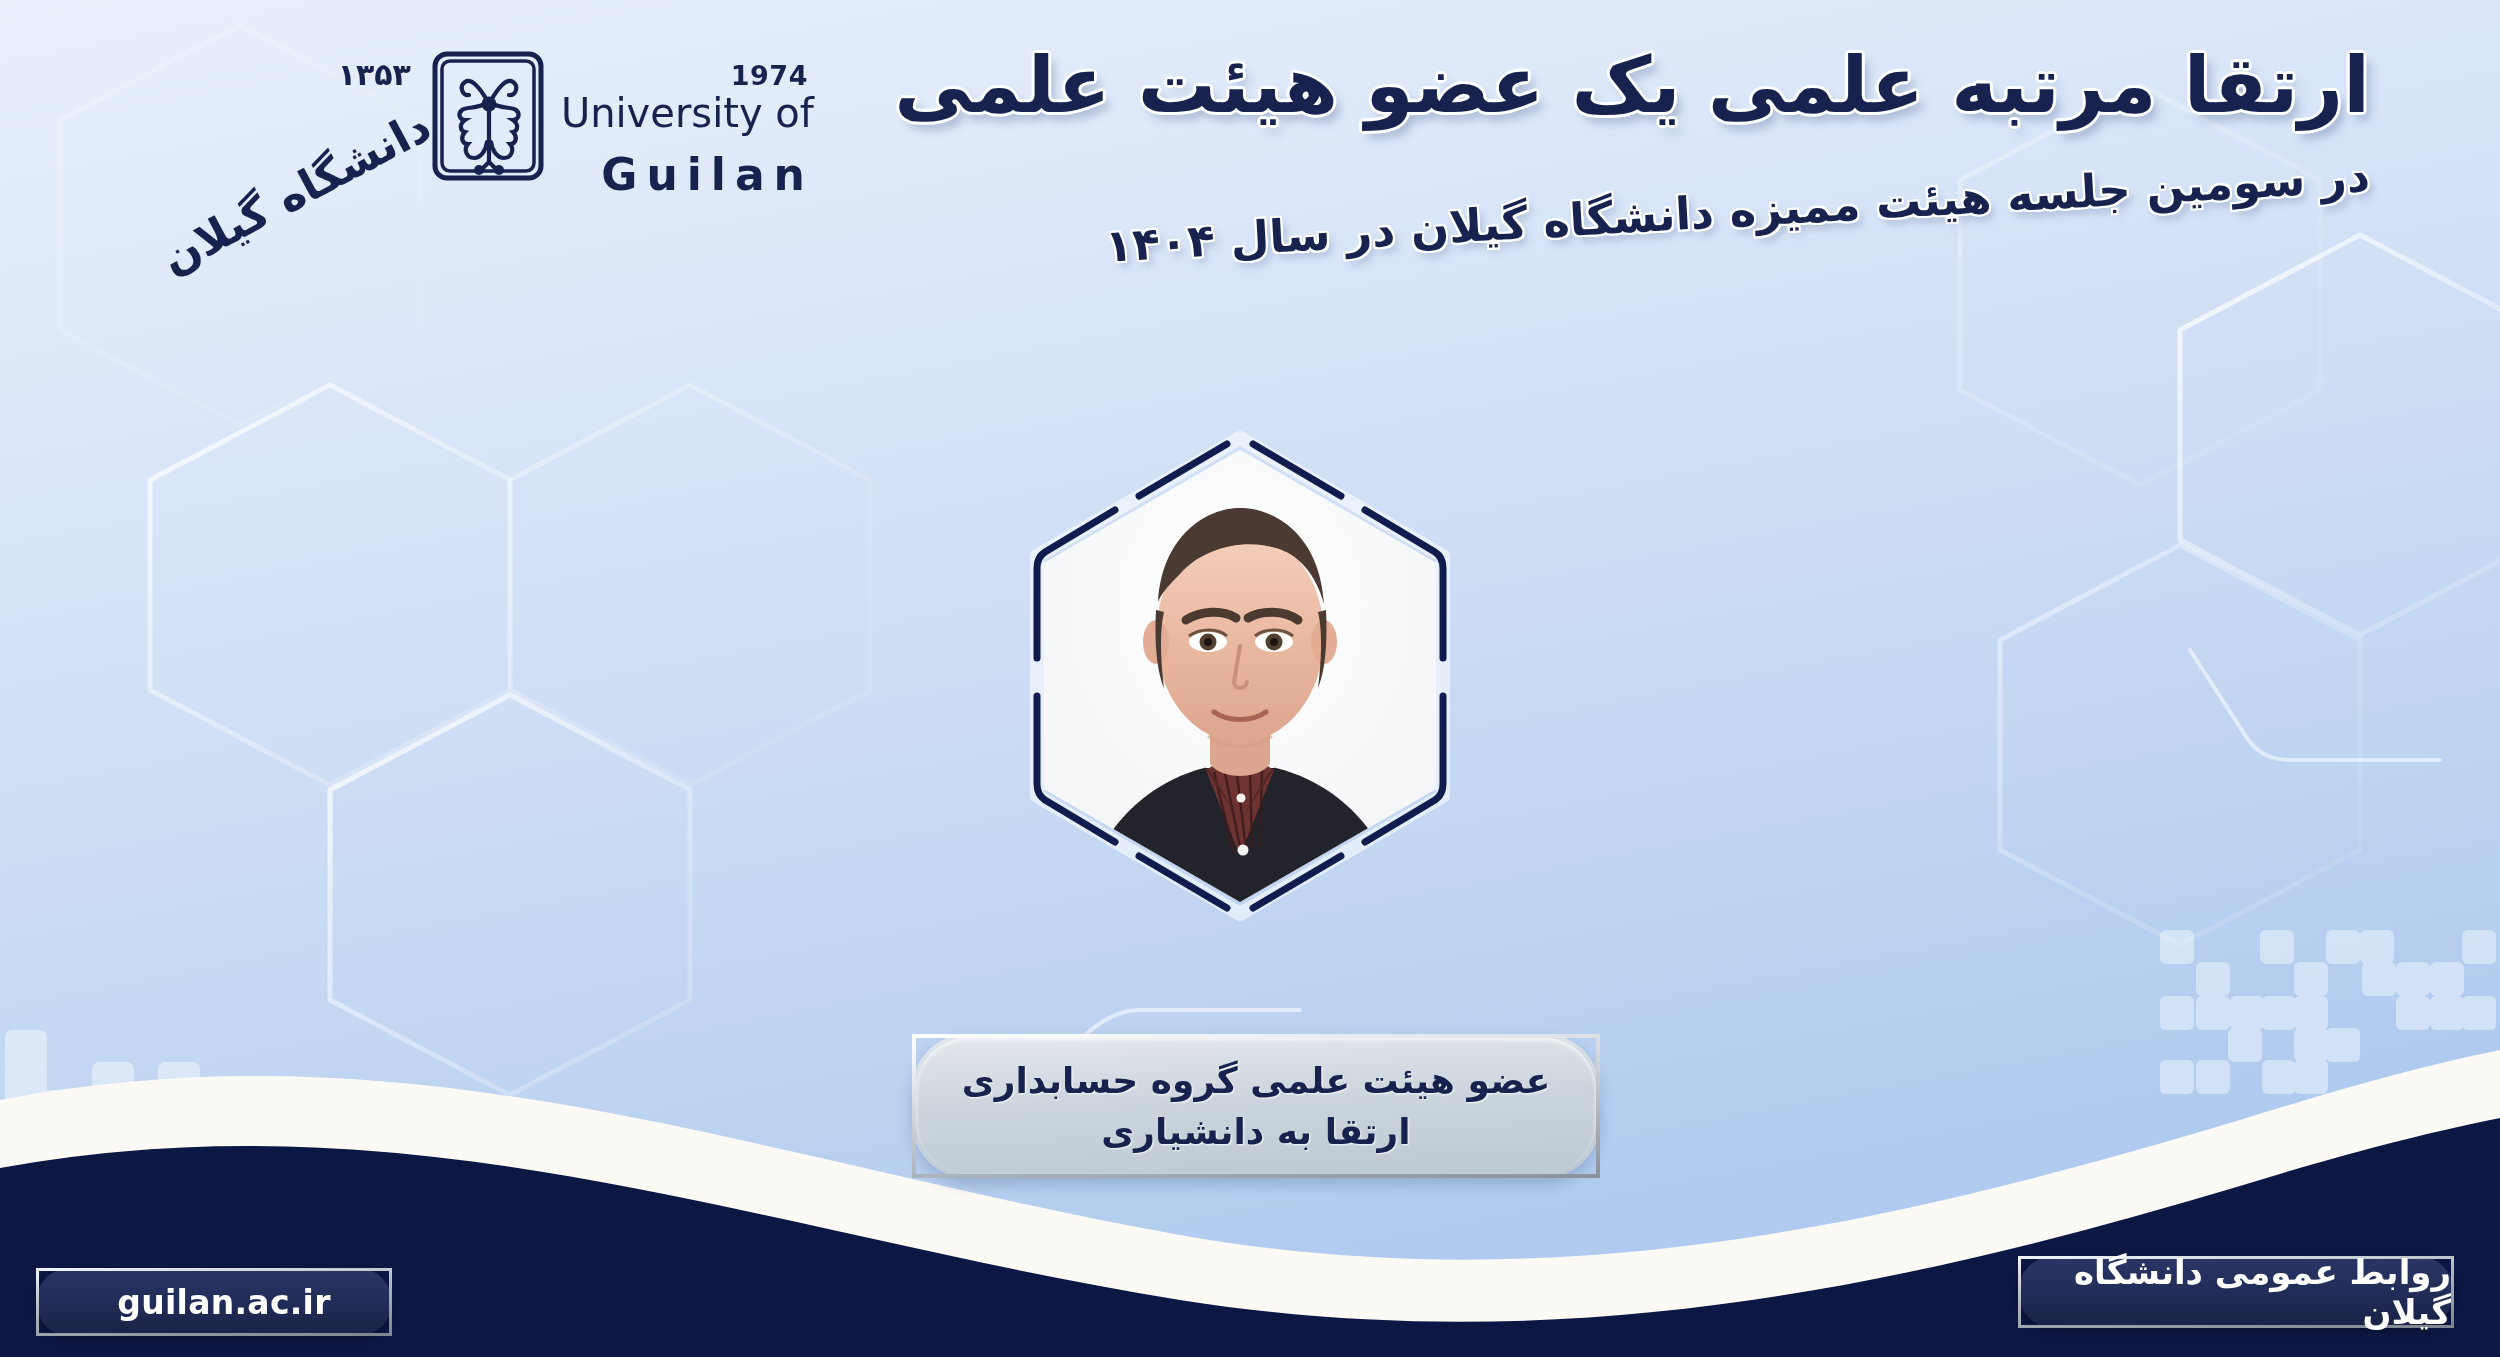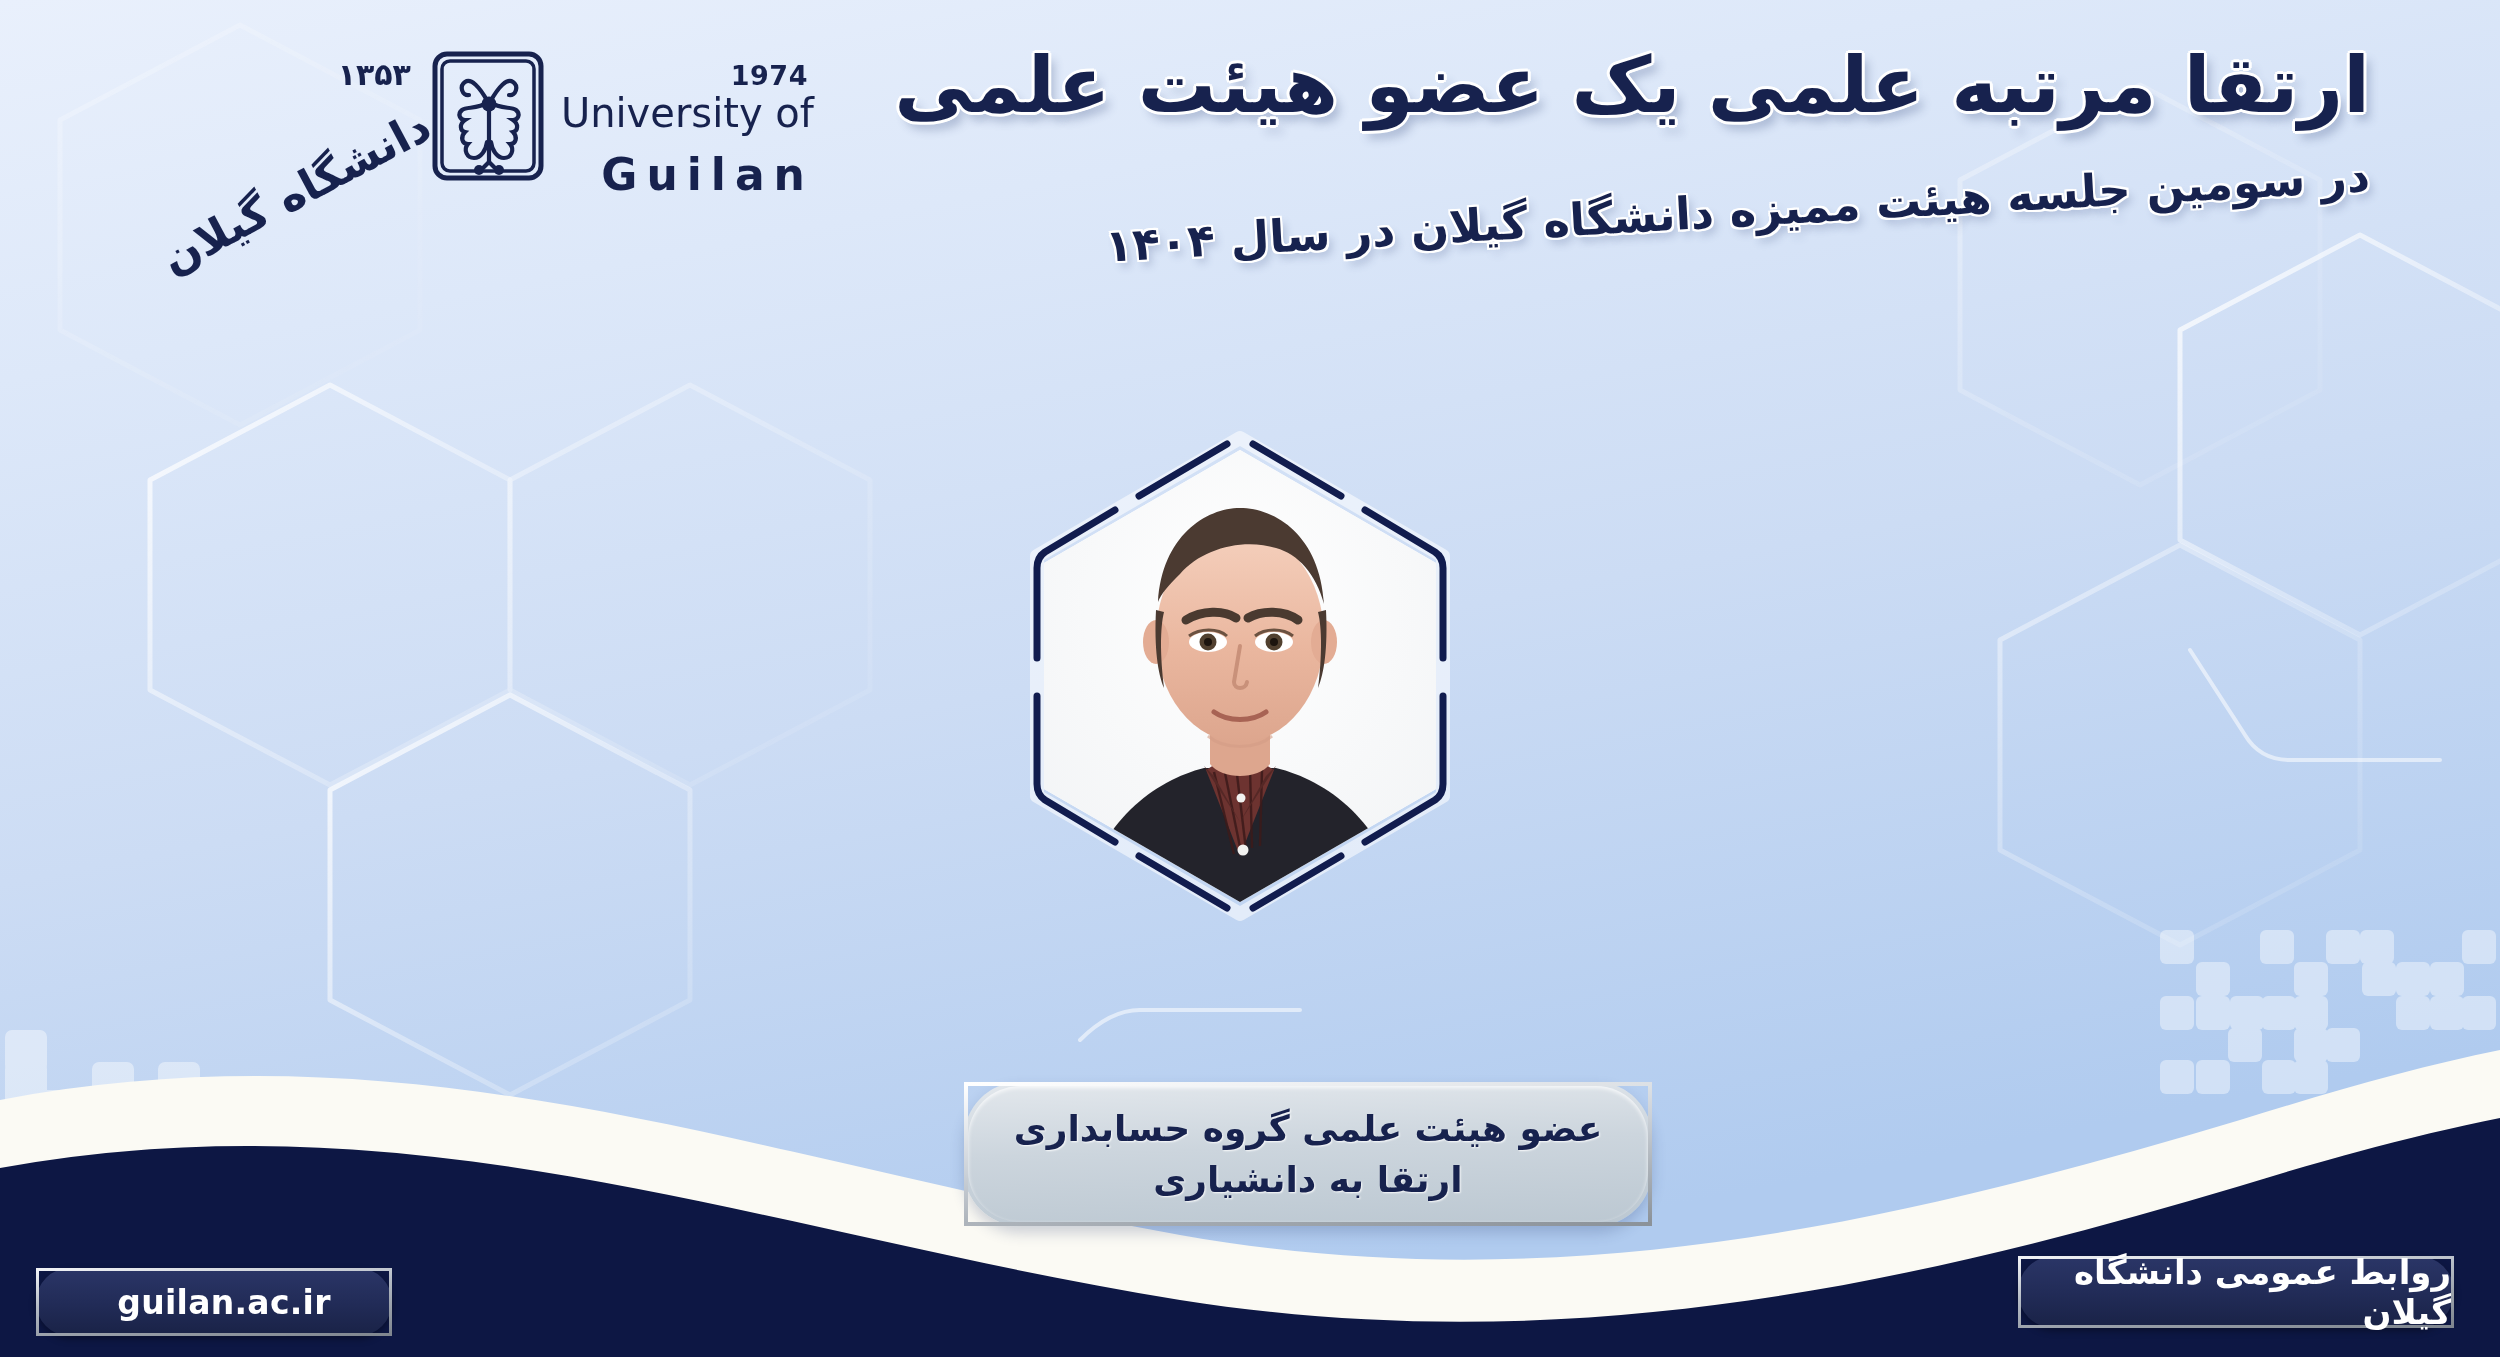--- a/index.html
+++ b/index.html
@@ -196,36 +196,35 @@
   }
   .name-badge-inner {
     font-size: 52px;
     font-weight: 700;
     color: #17224e;
     letter-spacing: 0.5px;
     text-shadow: 2px 2px 2px rgba(255,255,255,0.9);
   }
   .role-badge {
     position: absolute;
-    left: 964px;
+    left: 912px;
     top: 1034px;
     width: 680px;
     height: 136px;
     border-radius: 56px;
     background: linear-gradient(178deg, #e2e7ec 0%, #ccd5dd 45%, #bcc8d2 100%);
     border: 4px solid;
     border-image: linear-gradient(175deg, #ffffff 0%, #cbd1d8 45%, #8b9299 100%) 1;
     border-image-slice: 1;
     box-shadow: 0 7px 14px rgba(40,60,110,0.22), inset 0 2px 4px rgba(255,255,255,0.8);
     display: flex;
     flex-direction: column;
     align-items: center;
     justify-content: center;
     direction: rtl;
-    margin-top: 48px;
   }
   .role-line {
     font-size: 36px;
     font-weight: 700;
     color: #17224e;
     line-height: 1.42;
     text-shadow: 1px 1px 2px rgba(255,255,255,0.9);
   }
 
   

